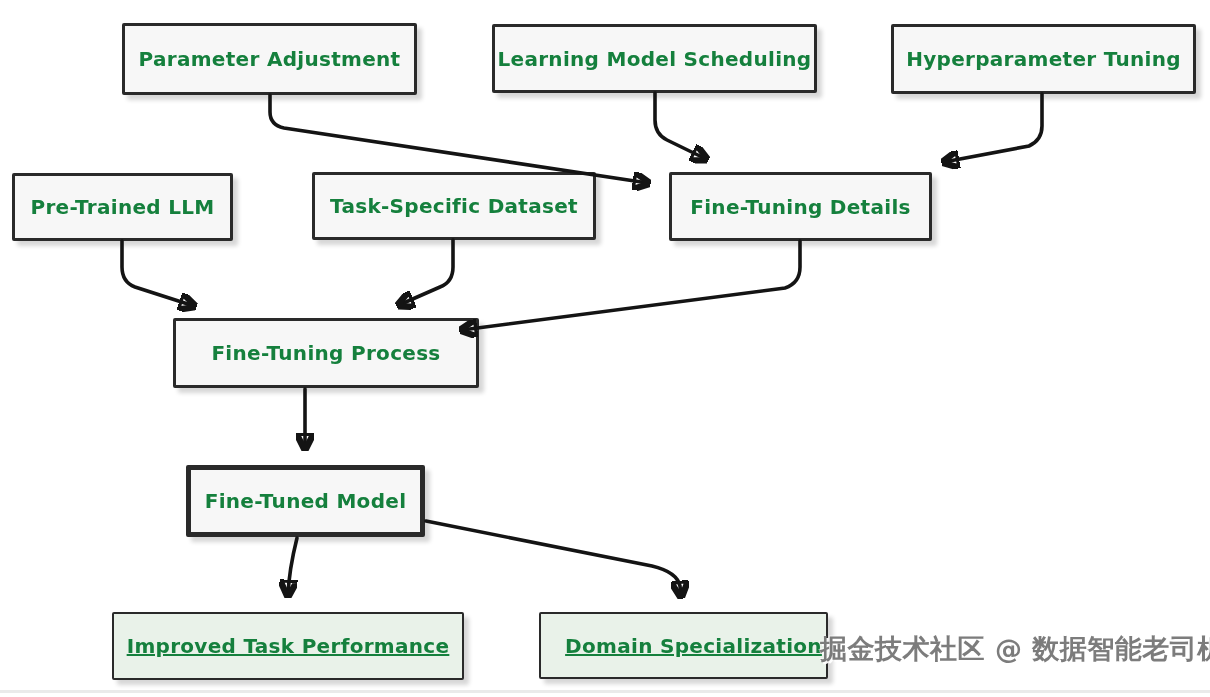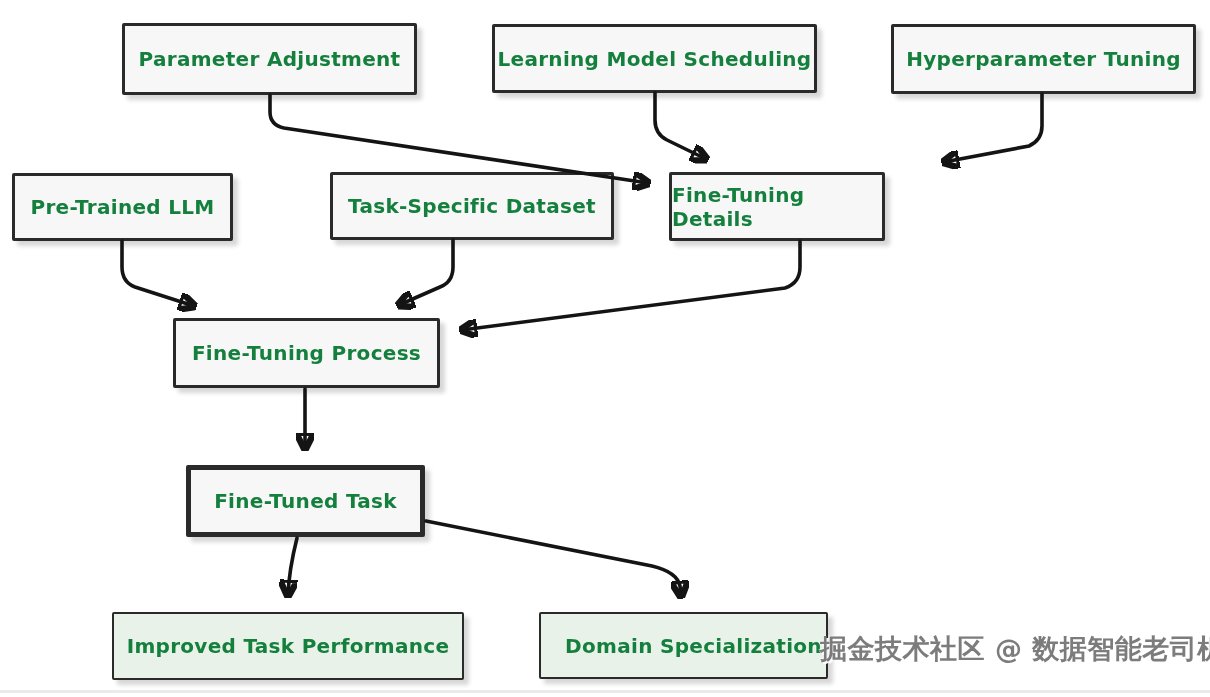--- a/index.html
+++ b/index.html
@@ -21,29 +21,29 @@
     align-items: center;
     justify-content: center;
     font-weight: bold;
     font-size: 20px;
     letter-spacing: 0.3px;
     color: #15803d;
     box-shadow: 5px 5px 4px rgba(0,0,0,0.16);
     z-index: 1;
   }
   .node.emphasis { border-width: 5px; }
-  .node.outcome  { background: #e9f2e9; border-width: 2px; }
+  .node.outcome  { background: #e9f2e9; border-width: 2px; text-decoration: underline; }
 
   #n-param      { left: 122px; top:  23px; width: 295px; height: 72px; }
   #n-lr         { left: 492px; top:  24px; width: 325px; height: 69px; }
   #n-hyper      { left: 891px; top:  24px; width: 305px; height: 70px; align-items: center; }
   #n-pretrained { left:  12px; top: 173px; width: 221px; height: 68px; }
-  #n-dataset    { left: 312px; top: 172px; width: 284px; height: 68px; margin-left: 18px; }
-  #n-details    { left: 669px; top: 172px; width: 216px; height: 69px; }
-  #n-process    { left: 173px; top: 318px; width: 267px; height: 70px; text-align: center; }
+  #n-dataset    { left: 312px; top: 172px; width: 284px; height: 68px; }
+  #n-details    { left: 669px; top: 172px; width: 263px; height: 69px; }
+  #n-process    { left: 173px; top: 318px; width: 306px; height: 70px; text-align: center; }
   #n-model      { left: 186px; top: 465px; width: 239px; height: 72px; }
   #n-improved   { left: 112px; top: 612px; width: 352px; height: 68px; }
   #n-domain     { left: 539px; top: 612px; width: 289px; height: 67px; padding-left: 20px; }
 
   svg.edges {
     position: absolute;
     left: 0; top: 0;
     width: 1210px; height: 697px;
     z-index: 2;
     pointer-events: none;
@@ -115,21 +115,21 @@
   <div id="n-dataset" class="node">
     <span>Task-Specific Dataset</span>
   </div>
   <div id="n-details" class="node">
     <span>Fine-Tuning Details</span>
   </div>
   <div id="n-process" class="node">
     <span>Fine-Tuning Process</span>
   </div>
   <div id="n-model" class="node emphasis">
-    <span>Fine-Tuned Task</span>
+    <span>Fine-Tuned Model</span>
   </div>
   <div id="n-improved" class="node outcome">
     <span>Improved Task Performance</span>
   </div>
   <div id="n-domain" class="node outcome">
     <span>Domain Specialization</span>
   </div>
 
   <div class="watermark">掘金技术社区 @ 数据智能老司机</div>
 

